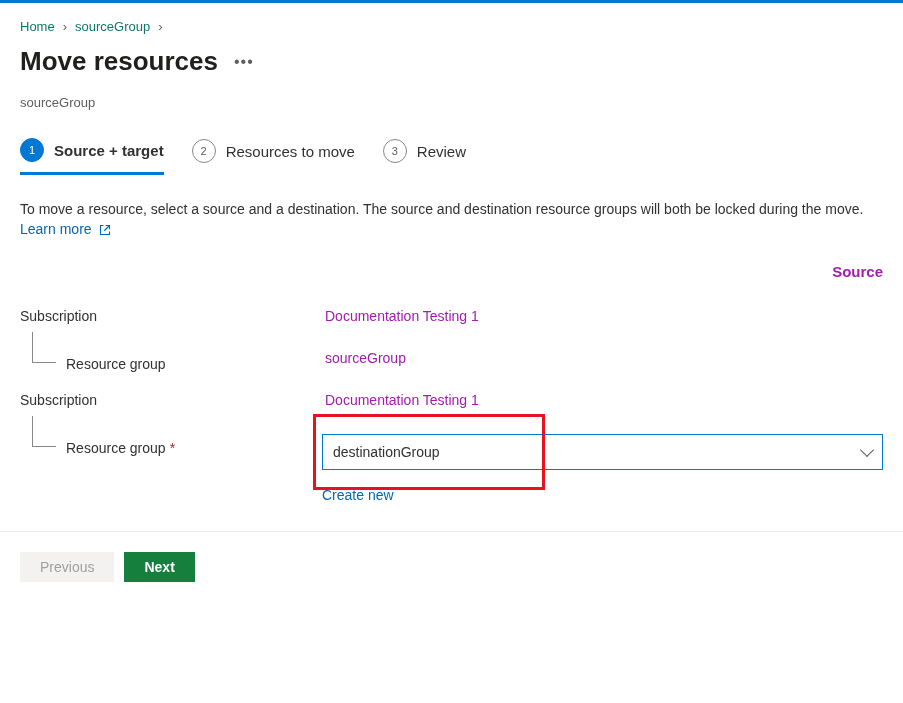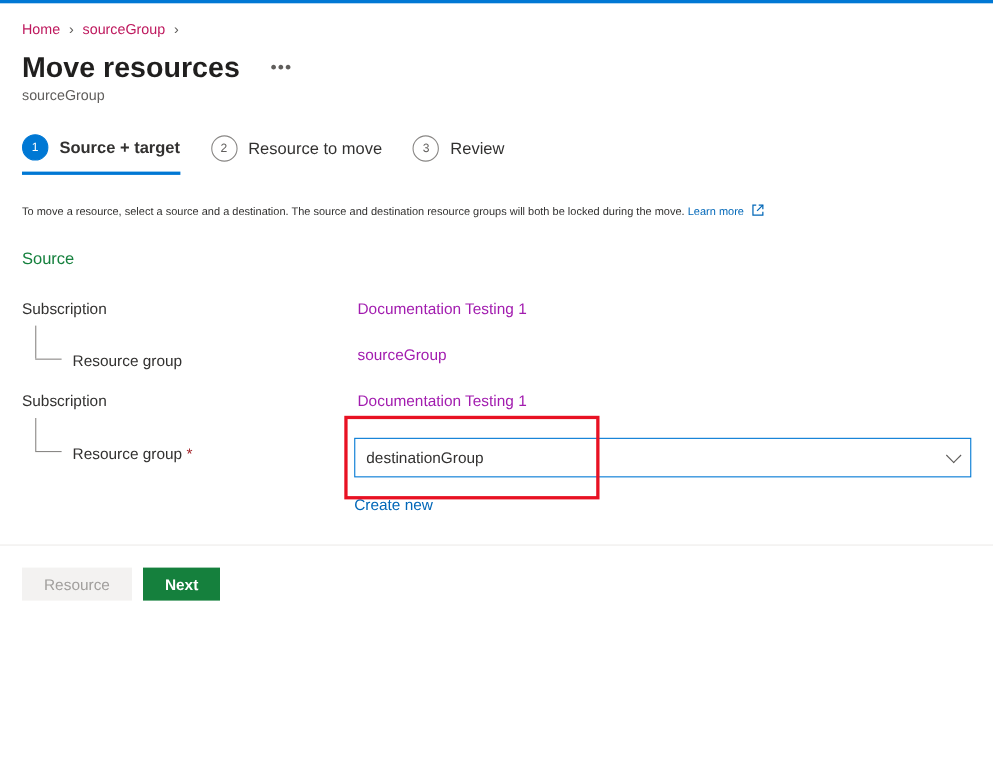--- a/index.html
+++ b/index.html
@@ -6,43 +6,43 @@
     body {
       font-family: "Segoe UI", -apple-system, sans-serif;
       font-size: 13px;
       color: #323130;
       background: #fff;
       width: 903px;
       border-top: 3px solid #0078d4;
     }
     .content { padding: 16px 20px 0 20px; }
     .breadcrumb { display: flex; align-items: center; gap: 8px; font-size: 13px; margin-bottom: 12px; }
-    .breadcrumb a { color: #be185d; text-decoration: none; }
+    .breadcrumb a { color: #0f766e; text-decoration: none; }
     .breadcrumb .sep { color: #605e5c; }
     .breadcrumb .trail { color: #605e5c; }
-    .title-row { display: flex; align-items: center; gap: 28px; margin-bottom: 2px; }
+    .title-row { display: flex; align-items: center; gap: 16px; margin-bottom: 18px; }
     .page-title { font-size: 26px; font-weight: 600; color: #201f1e; }
     .more-dots { color: #605e5c; font-size: 16px; cursor: pointer; letter-spacing: 1px; }
     .subtitle { font-size: 13px; color: #605e5c; margin-bottom: 28px; }
     .steps { display: flex; align-items: center; gap: 28px; margin-bottom: 0; }
     .step { display: flex; align-items: center; gap: 10px; cursor: pointer; padding-bottom: 10px; }
     .step .circle {
       width: 24px; height: 24px; border-radius: 50%;
       display: flex; align-items: center; justify-content: center;
       font-size: 11px; border: 1px solid #8a8886; color: #605e5c; background: #fff;
     }
     .step.active .circle { background: #0078d4; border-color: #0078d4; color: #fff; }
     .step .label { font-size: 15px; color: #323130; }
     .step.active .label { font-weight: 600; }
     .step.active { border-bottom: 3px solid #0078d4; margin-bottom: -1px; }
     .steps-divider { border-bottom: 1px solid transparent; }
-    .instructions { font-size: 10px; color: #323130; line-height: 20px; margin-top: 24px; margin-bottom: 24px; }
+    .instructions { font-size: 14px; color: #323130; line-height: 20px; margin-top: 24px; margin-bottom: 24px; }
     .instructions a { color: #0067b8; text-decoration: none; }
     .ext-icon { display: inline-block; margin-left: 4px; }
-    .section-heading { font-size: 15px; font-weight: 400; color: #15803d; margin-top: 10px; margin-bottom: 28px; }
+    .section-heading { font-size: 15px; font-weight: 700; color: #a21caf; margin-top: 10px; margin-bottom: 28px; text-align: right; }
     .field-row { display: flex; align-items: flex-start; margin-bottom: 14px; min-height: 28px; }
     .field-label { width: 305px; font-size: 14px; color: #323130; display: flex; align-items: center; }
     .field-value { font-size: 14px; color: #a21caf; }
     .tree-connector {
       display: inline-block; width: 40px; height: 28px; position: relative; margin-right: 6px;
     }
     .tree-connector::before {
       content: ""; position: absolute; left: 12px; top: -18px; width: 1px; height: 30px; background: #8a8886;
     }
     .tree-connector::after {
@@ -91,21 +91,21 @@
   </div>
   <div class="subtitle">sourceGroup</div>
 
   <div class="steps steps-divider">
     <div class="step active">
       <span class="circle">1</span>
       <span class="label">Source + target</span>
     </div>
     <div class="step">
       <span class="circle">2</span>
-      <span class="label">Resource to move</span>
+      <span class="label">Resources to move</span>
     </div>
     <div class="step">
       <span class="circle">3</span>
       <span class="label">Review</span>
     </div>
   </div>
 
   <p class="instructions">
     <span>To move a resource, select a source and a destination. The source and destination resource groups will both be locked during the move. </span>
     <a href="#">
@@ -155,15 +155,15 @@
       </div>
       <div class="create-new">
         <a href="#">Create new</a>
       </div>
     </div>
   </div>
 </div>
 
 <div class="footer-divider"></div>
 <div class="footer">
-  <button class="btn btn-secondary">Resource</button>
+  <button class="btn btn-secondary">Previous</button>
   <button class="btn btn-primary">Next</button>
 </div>
 
 </body></html>

